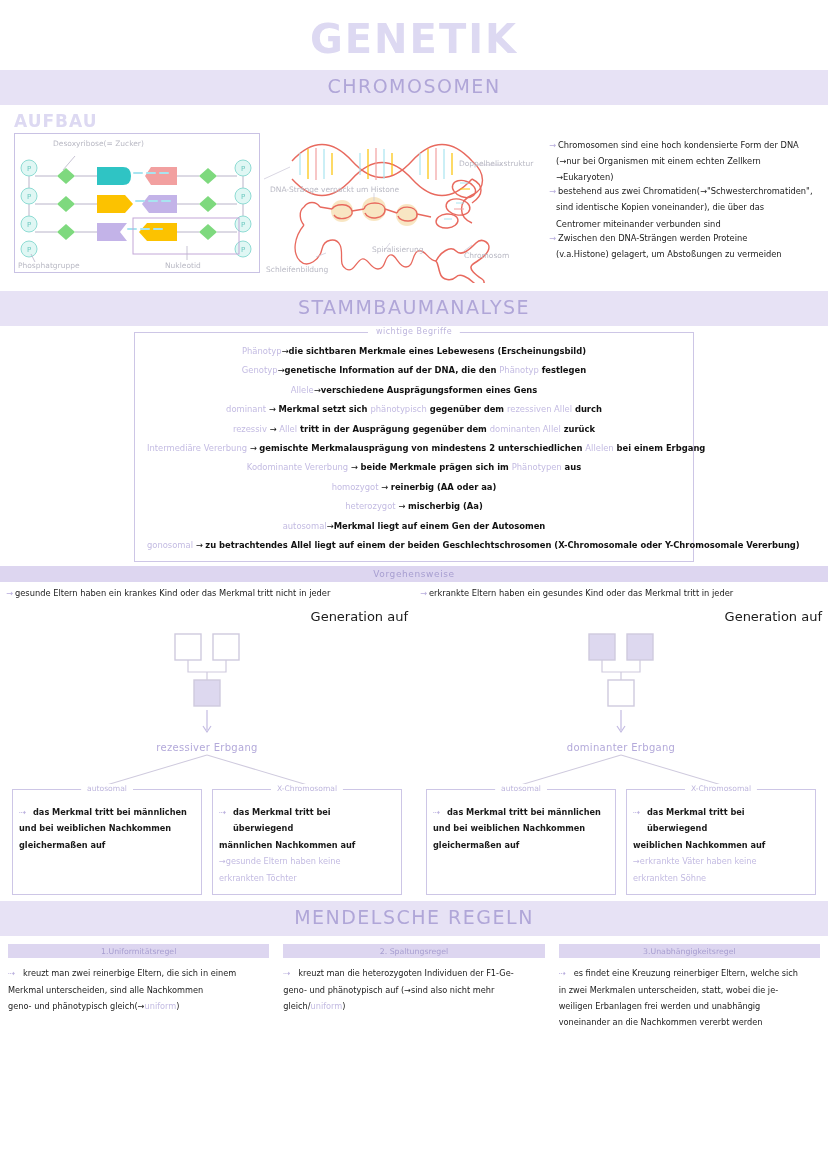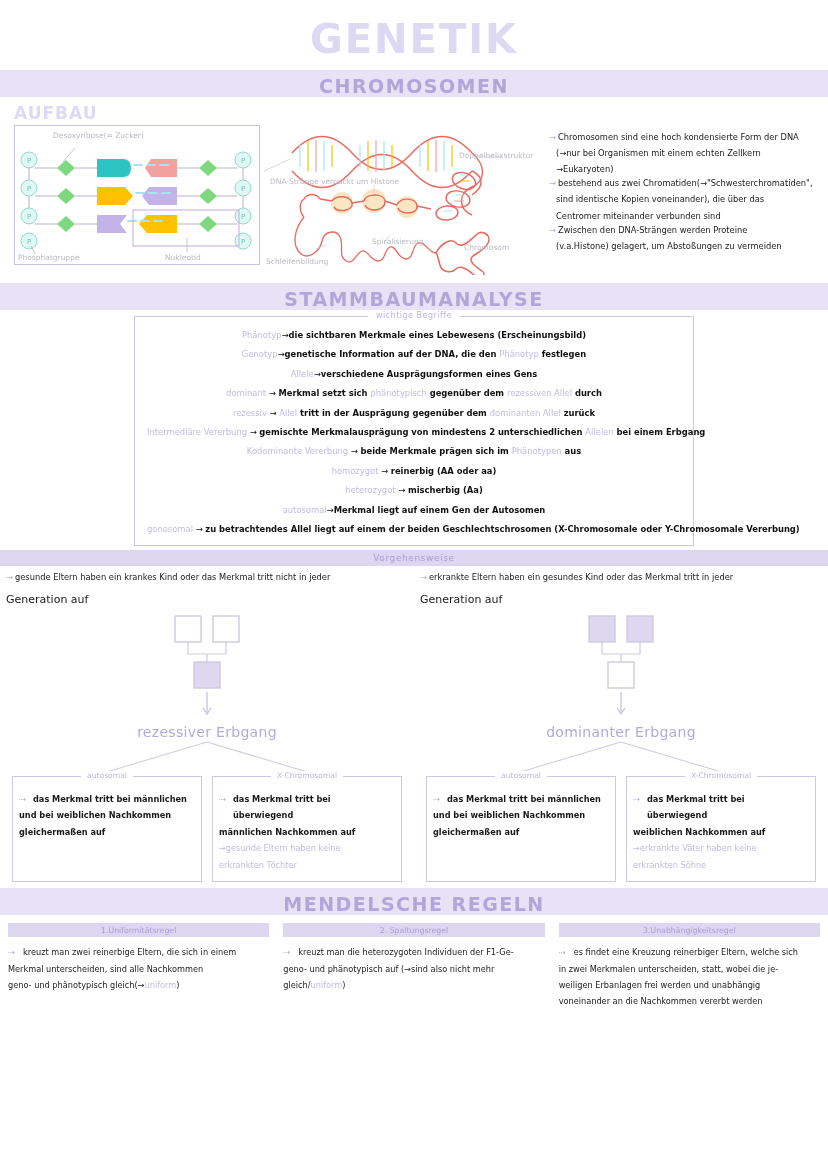--- a/index.html
+++ b/index.html
@@ -27,22 +27,21 @@
     padding-bottom: 8px;
     font-family: "DejaVu Sans", sans-serif;
   }
 
   .band {
     background: #e7e2f5;
     text-align: center;
     font-size: 19px;
     color: #b0a6d8;
     letter-spacing: 1.5px;
-    padding: 5px 0 0;
-    font-weight: bold;
+    padding: 5px 0 8px;
   }
 
   .band.mendel { background: #e7e2f5; }
 
   .subbanner {
     background: #ddd6f0;
     text-align: center;
     font-size: 9px;
     color: #a79ed0;
     letter-spacing: .6px;
@@ -115,26 +114,26 @@
   .brow:last-child { margin-bottom: 2px; }
   .term { color: #c3bbe2; }
   .bold { font-weight: bold; color: #111; }
   .arw-p { color: #111; }
 
   
   .vorg { display: flex; padding: 6px 0 0; }
   .vcol { width: 50%; padding: 0 6px; }
   .vhead { display: flex; font-size: 8.3px; line-height: 1.4; }
   .vhead .arw { color: #b6abdc; margin-right: 2px; }
-  .vcenter { text-align: left; font-size: 11px; margin-top: 9px; }
+  .vcenter { text-align: right; font-size: 13px; margin-top: 9px; }
 
   .ped { position: relative; height: 80px; margin-top: 6px; }
 
   .erbgang-lbl {
-    text-align: center; font-size: 14px; color: #b3a9da;
+    text-align: center; font-size: 10px; color: #b3a9da;
     letter-spacing: .3px; margin-top: 2px;
   }
 
   .vsplit { position: relative; height: 36px; }
 
   .outbox-row { display: flex; justify-content: space-between; padding: 0 6px; }
   .outbox {
     width: 190px; min-height: 106px;
     border: 1px solid #cdc6e6;
     position: relative;

